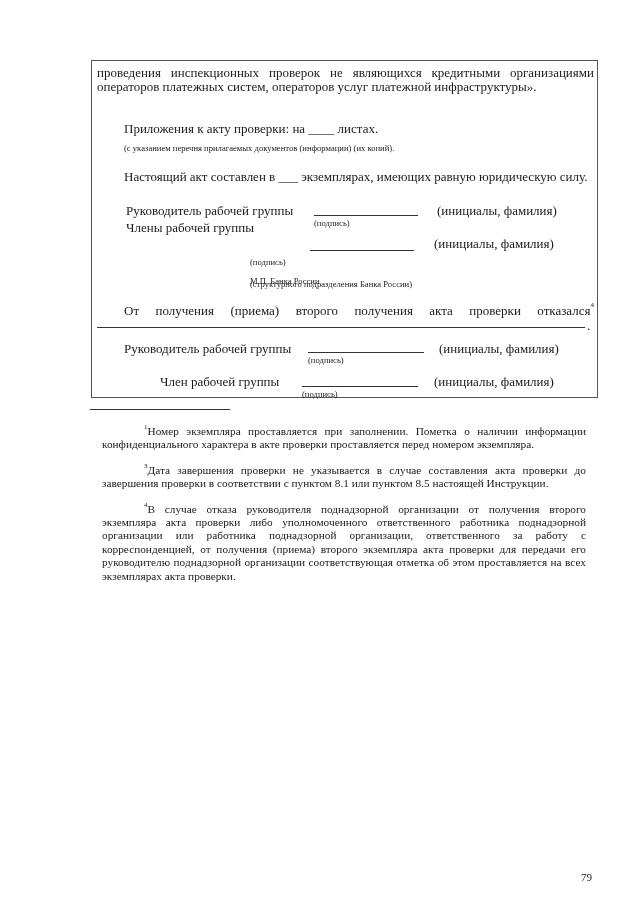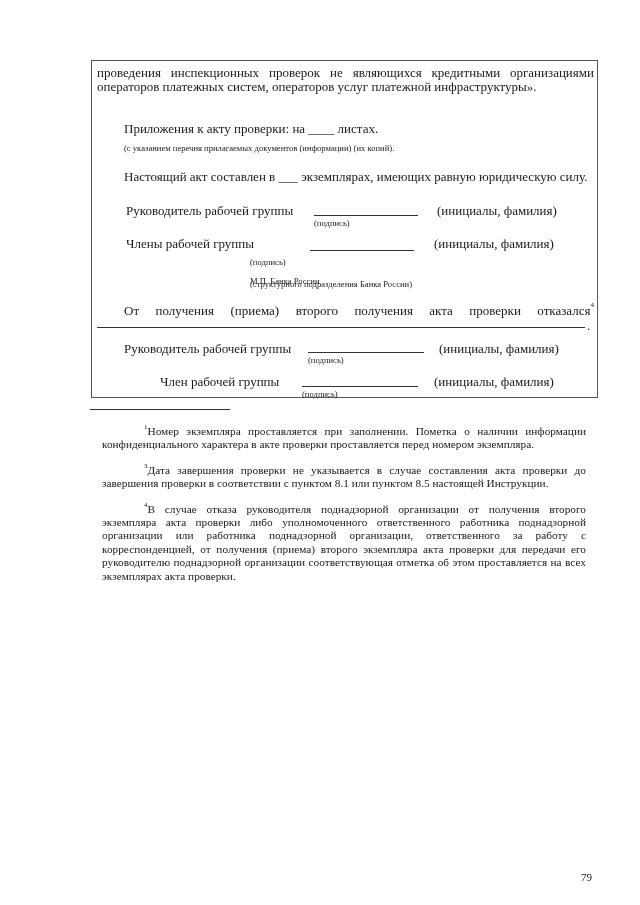--- a/index.html
+++ b/index.html
@@ -32,21 +32,21 @@
 <div class="abs t13" style="left:124px; top:121px;">Приложения к акту проверки: на ____ листах.</div>
 <div class="abs t9" style="left:124px; top:143px;">(с указанием перечня прилагаемых документов (информации) (их копий).</div>
 
 <div class="abs t13" style="left:124px; top:169px;">Настоящий акт составлен в ___ экземплярах, имеющих равную юридическую силу.</div>
 
 <div class="abs t13" style="left:126px; top:203px;">Руководитель рабочей группы</div>
 <div class="sigline" style="left:314px; top:215px; width:104px;"></div>
 <div class="abs t9 center" style="left:314px; top:218px; width:104px;">(подпись)</div>
 <div class="abs t13" style="left:437px; top:203px;">(инициалы, фамилия)</div>
 
-<div class="abs t13" style="left:126px; top:236px;">Члены рабочей группы</div>
+<div class="abs t13" style="left:126px; top:220px;">Члены рабочей группы</div>
 <div class="sigline" style="left:310px; top:250px; width:104px;"></div>
 <div class="abs t13" style="left:434px; top:236px;">(инициалы, фамилия)</div>
 <div class="abs t9 center" style="left:250px; top:257px; width:200px;">(подпись)</div>
 
 <div class="abs t9 center" style="left:250px; top:276px; width:200px;">М.П. Банка России</div>
 <div class="abs t9 center" style="left:250px; top:279px; width:200px;">(структурного подразделения Банка России)</div>
 
 <div class="abs t13" style="left:124px; top:303px; width:470px; display:flex; justify-content:space-between;">
   <span>От</span>
   <span>получения</span>

